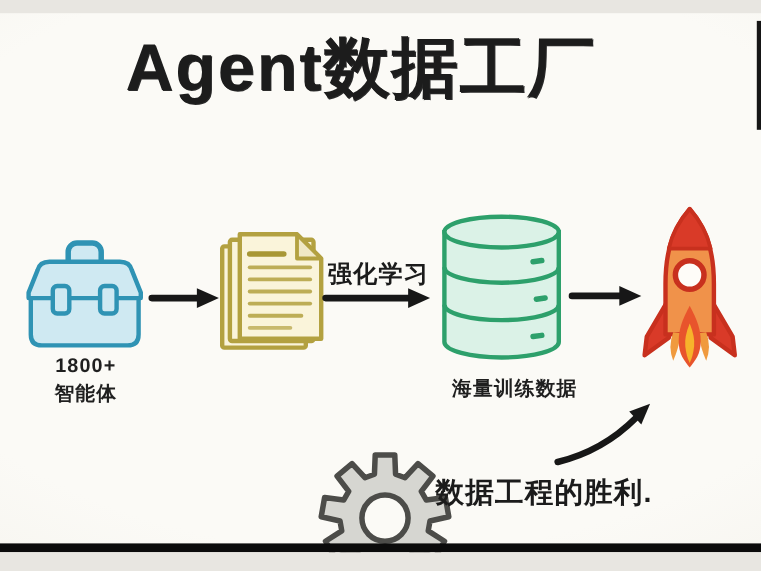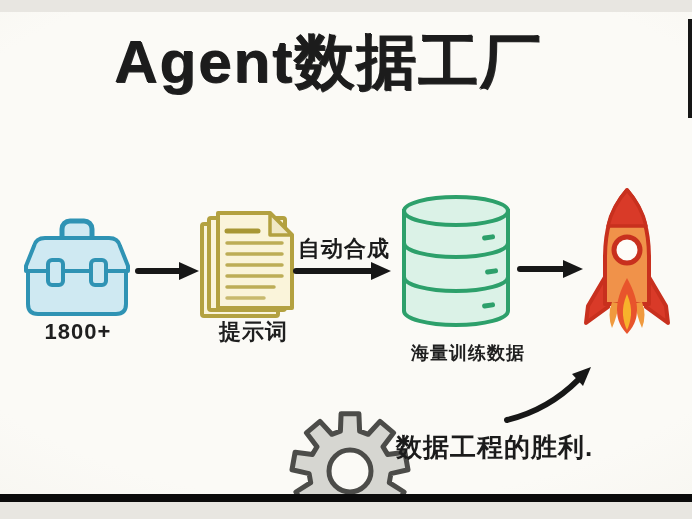--- a/index.html
+++ b/index.html
@@ -9,21 +9,21 @@
     font-family:Liberation Sans, sans-serif;color:#1b1b1b;
   }
   .abs{position:absolute;}
   .title{
     left:0;right:36px;top:10px;text-align:center;
     font-size:60px;font-weight:800;letter-spacing:2px;color:#1c1c1c;
     text-shadow:1px 1px 0 #2a2a2a;
   }
   .lbl{font-weight:700;text-align:center;color:#1f1f1f;letter-spacing:1px;}
   .lbl .l1,.lbl .l2{display:block;}
-  .count-label{font-size:22px;line-height:26px;}
+  .count-label{font-size:18px;line-height:26px;}
   .big-label{font-size:18px;line-height:27px;}
   .process-label{font-size:22px;font-weight:700;text-align:center;letter-spacing:1px;}
   .annotation{font-size:26px;font-weight:700;letter-spacing:1px;white-space:nowrap;}
   svg{display:block;overflow:visible;}
   .bottom-bar{left:0;right:0;bottom:0;height:8px;background:#0b0b0b;}
   .edge-tick{right:0;top:7px;width:4px;height:99px;background:#161616;}
 </style>
 </head>
 <body>
 
@@ -33,20 +33,21 @@
 
   <svg class="abs" style="left:20px;top:204px;" width="114" height="102" viewBox="0 0 114 102">
     <rect x="42" y="5" width="30" height="28" rx="8" fill="#cfe9f2" stroke="#2f93b4" stroke-width="5"></rect>
     <path d="M6 50 L14 30 Q16 22 25 22 L89 22 Q98 22 100 30 L108 50 L108 55 L6 55 Z" fill="#cfe9f2" stroke="#2f93b4" stroke-width="4" stroke-linejoin="round"></path>
     <path d="M8 55 L106 55 L106 88 Q106 98 96 98 L18 98 Q8 98 8 88 Z" fill="#cfe9f2" stroke="#2f93b4" stroke-width="4" stroke-linejoin="round"></path>
     <rect x="28" y="44" width="15" height="25" rx="4" fill="#cfe9f2" stroke="#2f93b4" stroke-width="4"></rect>
     <rect x="71" y="44" width="15" height="25" rx="4" fill="#cfe9f2" stroke="#2f93b4" stroke-width="4"></rect>
   </svg>
   <div class="abs lbl count-label" style="left:18px;top:307px;width:120px;">
     <span class="l1">1800+</span>
+    <span class="l2">智能体</span>
   </div>
 
   <svg class="abs" style="left:136px;top:248px;" width="64" height="22" viewBox="0 0 64 22">
     <line x1="2" y1="11" x2="44" y2="11" stroke="#171717" stroke-width="6" stroke-linecap="round"></line>
     <polygon points="43,2 63,11 43,20" fill="#171717"></polygon>
   </svg>
 
   <svg class="abs" style="left:194px;top:196px;" width="108" height="114" viewBox="0 0 108 114">
     <rect x="8" y="16" width="76" height="92" fill="#faf4da" stroke="#b3a140" stroke-width="4" rx="2"></rect>
     <rect x="15" y="10" width="76" height="92" fill="#faf4da" stroke="#b3a140" stroke-width="4" rx="2"></rect>
@@ -54,24 +55,23 @@
     <path d="M76 5 L76 27 L98 27 Z" fill="#f0e8c4" stroke="#b3a140" stroke-width="3.5" stroke-linejoin="round"></path>
     <line x1="33" y1="23" x2="64" y2="23" stroke="#a89735" stroke-width="5" stroke-linecap="round"></line>
     <line x1="33" y1="35" x2="88" y2="35" stroke="#b3a140" stroke-width="3.5" stroke-linecap="round" opacity="0.85"></line>
     <line x1="33" y1="46" x2="88" y2="46" stroke="#b3a140" stroke-width="3.5" stroke-linecap="round" opacity="0.85"></line>
     <line x1="33" y1="57" x2="88" y2="57" stroke="#b3a140" stroke-width="3.5" stroke-linecap="round" opacity="0.85"></line>
     <line x1="33" y1="68" x2="88" y2="68" stroke="#b3a140" stroke-width="3.5" stroke-linecap="round" opacity="0.85"></line>
     <line x1="33" y1="79" x2="80" y2="79" stroke="#b3a140" stroke-width="3.5" stroke-linecap="round" opacity="0.85"></line>
     <line x1="33" y1="90" x2="70" y2="90" stroke="#b3a140" stroke-width="3.5" stroke-linecap="round" opacity="0.7"></line>
   </svg>
   <div class="abs lbl count-label" style="left:196px;top:307px;width:115px;">
-    <span class="l2">提示词</span>
   </div>
 
-  <div class="abs process-label" style="left:296px;top:222px;width:96px;">自动合成</div>
+  <div class="abs process-label" style="left:296px;top:222px;width:96px;">强化学习</div>
   <svg class="abs" style="left:294px;top:248px;" width="100" height="22" viewBox="0 0 100 22">
     <line x1="2" y1="11" x2="78" y2="11" stroke="#171717" stroke-width="6" stroke-linecap="round"></line>
     <polygon points="77,2 97,11 77,20" fill="#171717"></polygon>
   </svg>
 
   <svg class="abs" style="left:396px;top:181px;" width="120" height="136" viewBox="0 0 120 136">
     <path d="M8 18 L8 118 A52 14 0 0 0 112 118 L112 18 Z" fill="#dbf2e7" stroke="#2da06b" stroke-width="4"></path>
     <ellipse cx="60" cy="18" rx="52" ry="14" fill="#dbf2e7" stroke="#2da06b" stroke-width="4"></ellipse>
     <path d="M8 50 A52 14 0 0 0 112 50" fill="none" stroke="#2da06b" stroke-width="4"></path>
     <path d="M8 84 A52 14 0 0 0 112 84" fill="none" stroke="#2da06b" stroke-width="4"></path>

